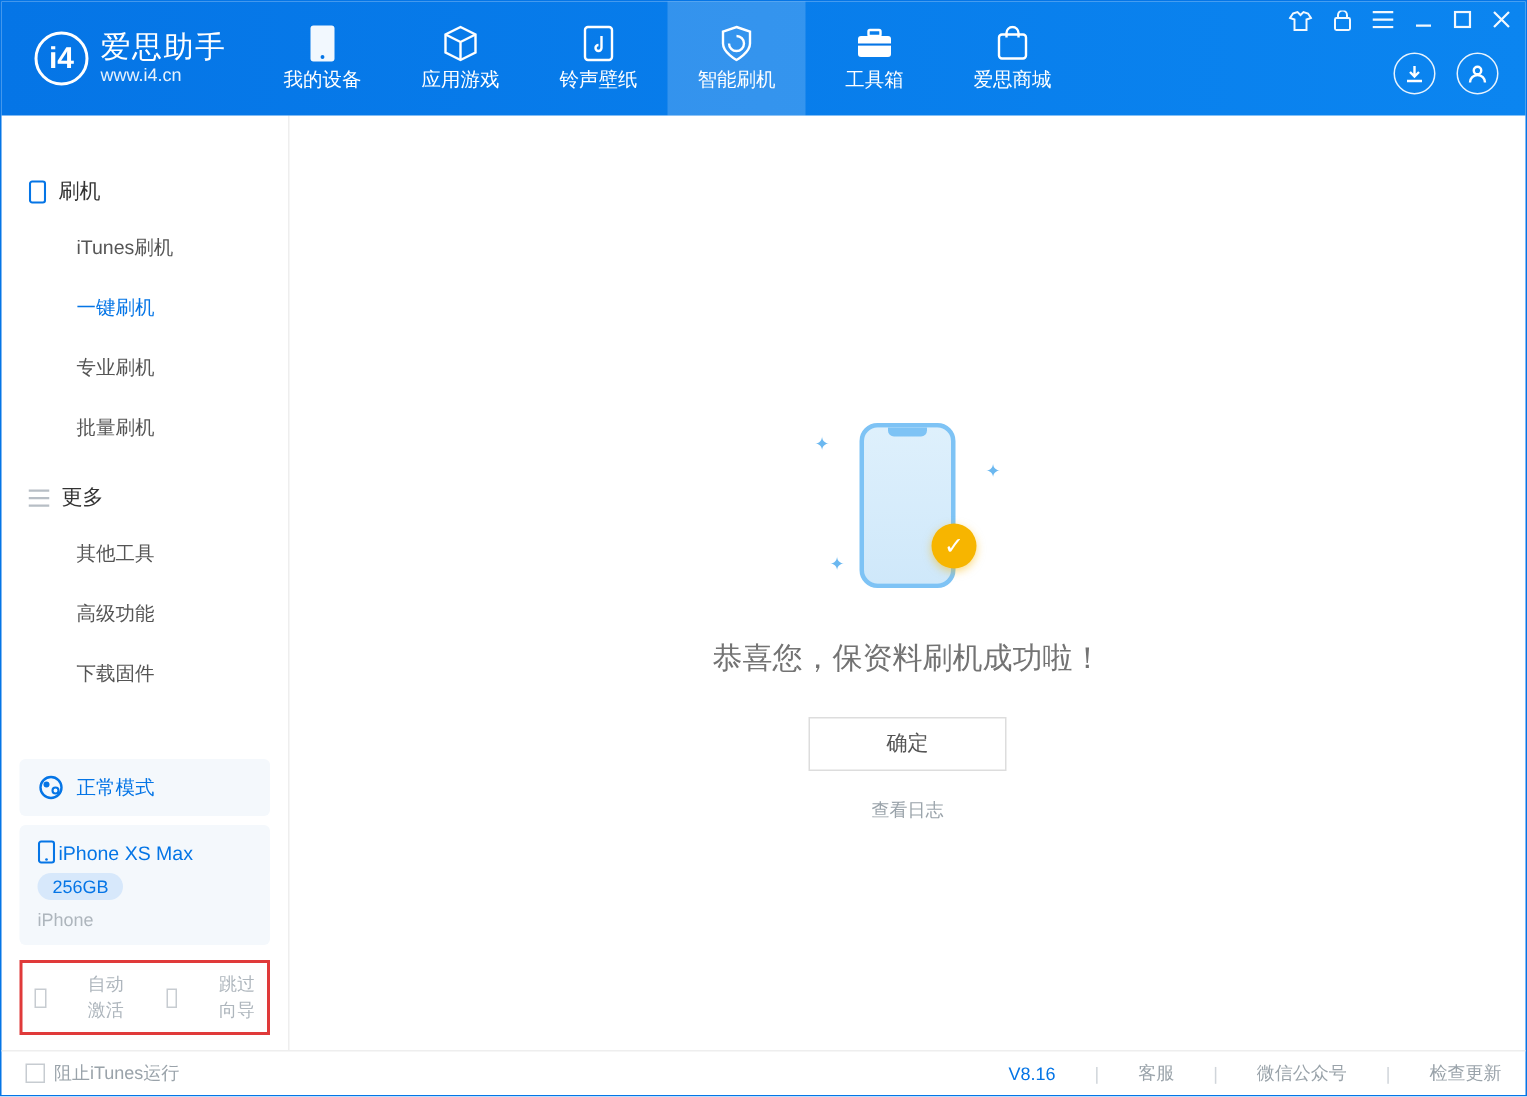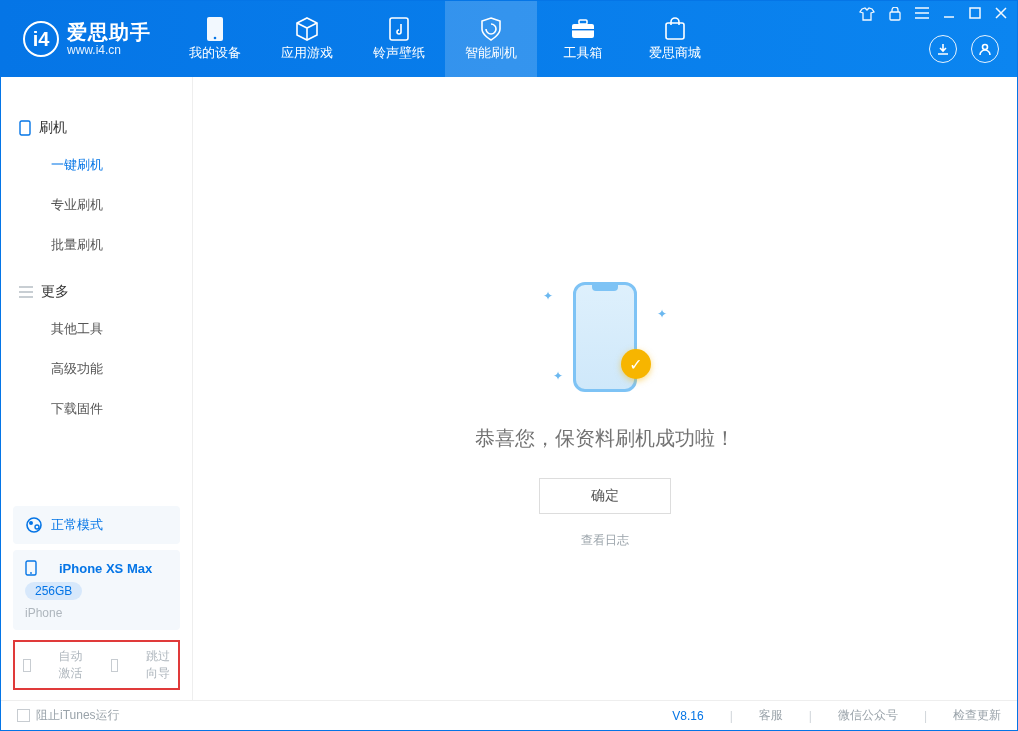--- a/index.html
+++ b/index.html
@@ -2,42 +2,42 @@
 <html><head>
 <meta charset="utf-8">
 <style>
 * { margin: 0; padding: 0; box-sizing: border-box; }
 body { font-family: "Microsoft YaHei", Arial, sans-serif; font-size: 13px; color: #333; background: #fff; }
 .window { width: 1018px; height: 731px; border: 1px solid #0575e6; display: flex; flex-direction: column; position: relative; }
 .titlebar { height: 76px; background: linear-gradient(to right, #0575e6, #0b85f0); display: flex; align-items: stretch; color: #fff; position: relative; }
 .logo-block { display: flex; align-items: center; padding: 0 18px 0 22px; }
 .logo-circle { width: 36px; height: 36px; border: 2.5px solid #fff; border-radius: 50%; display: flex; align-items: center; justify-content: center; font-weight: bold; font-size: 20px; margin-right: 8px; }
 .logo-text { line-height: 1.15; }
-.logo-text .cn { font-size: 20px; font-weight: 700; letter-spacing: 1px; }
+.logo-text .cn { font-size: 20px; font-weight: 400; letter-spacing: 1px; }
 .logo-text .url { font-size: 12px; opacity: 0.9; }
 .tabs { display: flex; align-items: stretch; }
 .tab { width: 92px; display: flex; flex-direction: column; align-items: center; justify-content: center; cursor: pointer; gap: 2px; }
 .tab.active { background: rgba(255,255,255,0.18); }
 .tab .icon { width: 26px; height: 26px; display: flex; align-items: center; justify-content: center; }
 .tab .lbl { font-size: 13px; }
 .win-ctrls { position: absolute; top: 6px; right: 10px; display: flex; gap: 14px; color: #fff; font-size: 14px; }
 .win-ctrls span { cursor: pointer; opacity: 0.95; }
 .right-icons { position: absolute; right: 18px; bottom: 14px; display: flex; gap: 14px; }
 .circ-btn { width: 28px; height: 28px; border: 1.8px solid rgba(255,255,255,0.9); border-radius: 50%; display: flex; align-items: center; justify-content: center; cursor: pointer; }
 
 .body-area { flex: 1; display: flex; min-height: 0; }
 .sidebar { width: 192px; border-right: 1px solid #eee; display: flex; flex-direction: column; padding-top: 34px; }
 .side-sec-hdr { display: flex; align-items: center; gap: 8px; padding: 8px 18px; font-size: 14px; color: #333; }
 .side-item { padding: 11px 18px 11px 50px; font-size: 13px; color: #555; cursor: pointer; }
 .side-item.active { color: #0575e6; }
 
 .sidebar-bottom { margin-top: auto; }
 .mode-box, .dev-box { background: #f4f8fc; margin: 6px 12px; border-radius: 4px; padding: 10px 12px; }
 .mode-box { display: flex; align-items: center; gap: 8px; color: #0575e6; font-size: 13px; }
-.dev-box .name { display: flex; align-items: center; gap: 22px; color: #0575e6; font-weight: 700; font-size: 13px; text-align: center; }
+.dev-box .name { display: flex; align-items: center; gap: 2px; color: #0575e6; font-weight: 400; font-size: 13px; text-align: center; }
 .storage-pill { display: inline-block; margin-top: 6px; background: #d7e8fb; color: #0575e6; font-size: 12px; padding: 2px 10px; border-radius: 10px; }
 .dev-type { color: #aeb6bd; font-size: 12px; margin-top: 6px; }
 
 .options-row { margin: 10px 12px; padding: 6px 8px; border: 2px solid #e03a3a; display: flex; gap: 28px; align-items: center; font-size: 12px; color: #aeb6bd; }
 .chk { width: 13px; height: 13px; border: 1px solid #c7ccd1; display: inline-block; }
 
 .main { flex: 1; display: flex; flex-direction: column; align-items: center; justify-content: flex-start; padding-top: 200px; }
 .phone-illus { position: relative; width: 140px; height: 120px; margin-bottom: 28px; display:flex; align-items:center; justify-content:center; }
 .phone-frame { width: 64px; height: 110px; border: 3px solid #7ec3f5; border-radius: 12px; background: linear-gradient(#def0fc, #cfe8fa); position: relative; }
 .phone-notch { position: absolute; top: 0; left: 50%; transform: translateX(-50%); width: 26px; height: 6px; background: #7ec3f5; border-radius: 0 0 4px 4px; }
@@ -183,20 +183,21 @@
   <div class="body-area">
     <div class="sidebar">
       <div class="side-sec-hdr">
         <span>
             <svg width="12" height="16" viewBox="0 0 12 16">
               <rect x="1" y="1" width="10" height="14" rx="1.5" fill="none" stroke="#0575e6" stroke-width="1.4"></rect>
             </svg>
           </span>
         <span>刷机</span>
       </div>
+      <div class="side-item">iTunes刷机</div>
       <div class="side-item active">一键刷机</div>
       <div class="side-item">专业刷机</div>
       <div class="side-item">批量刷机</div>
 
       <div class="side-sec-hdr" style="margin-top:10px">
         <span>
             <svg width="14" height="12" viewBox="0 0 14 12">
               <path d="M0 1 H14 M0 6 H14 M0 11 H14" stroke="#b7bec5" stroke-width="1.5"></path>
             </svg>
           </span>

